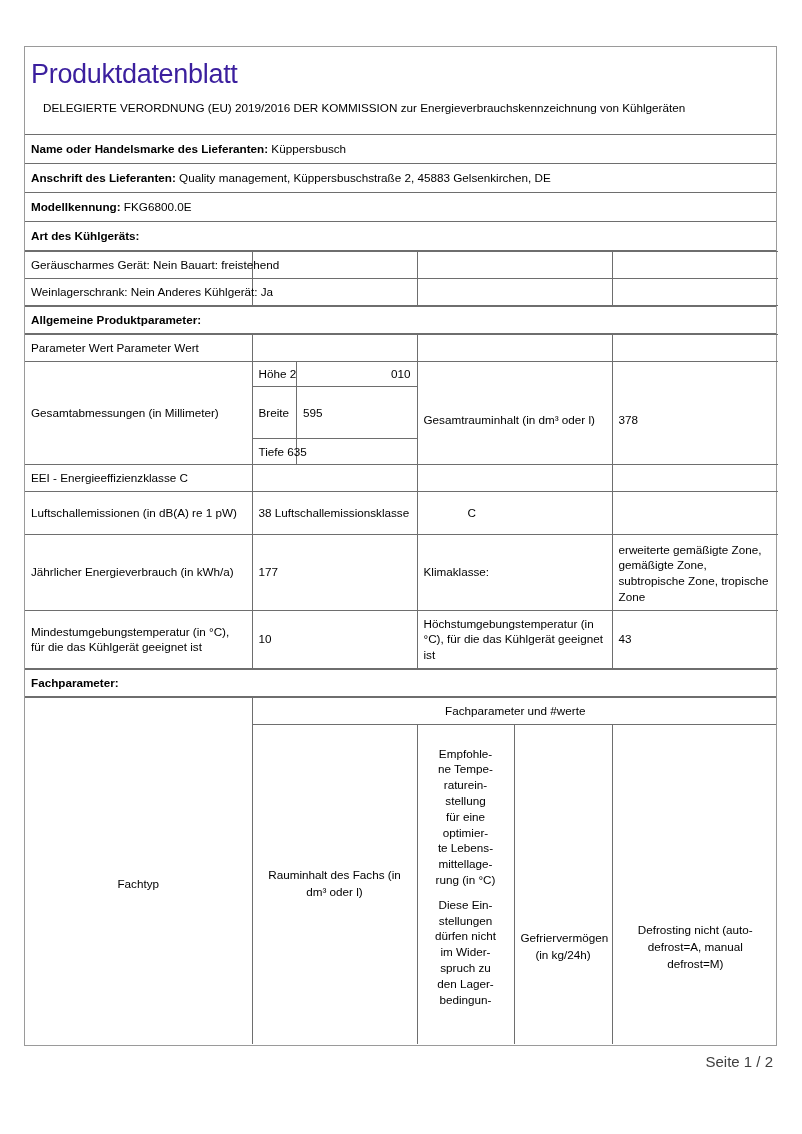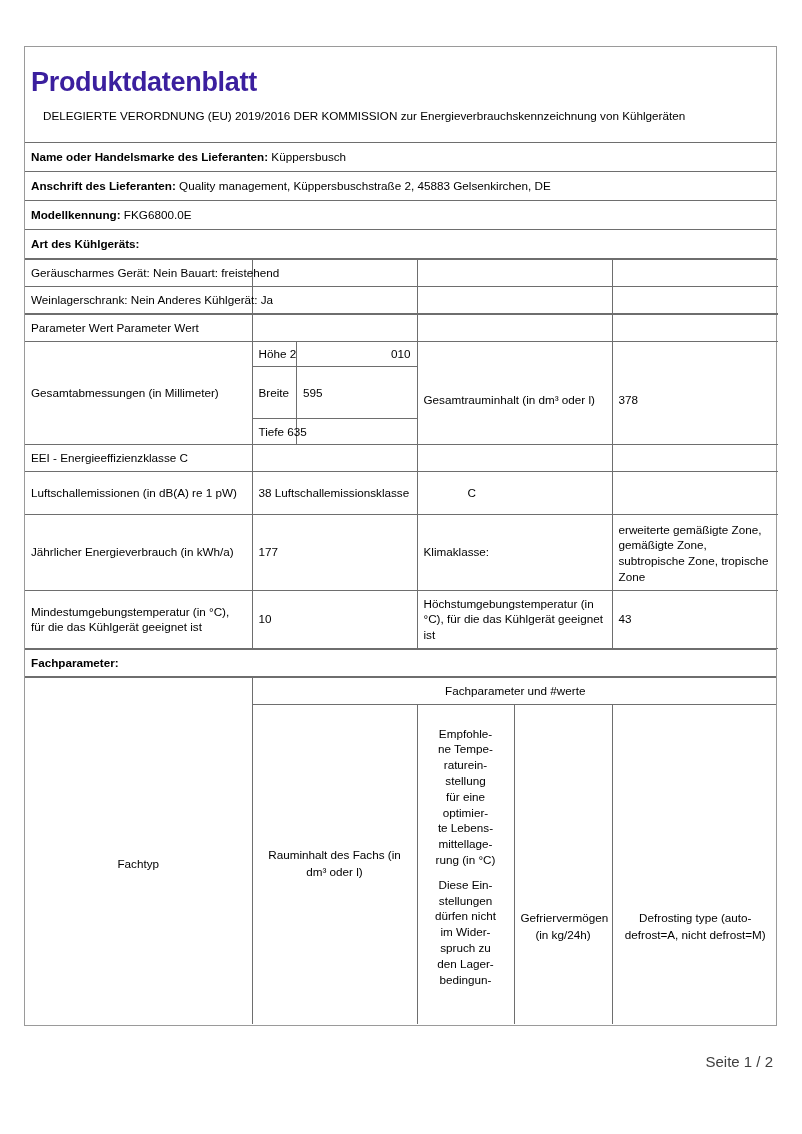--- a/index.html
+++ b/index.html
@@ -42,24 +42,24 @@
   }
   .nb-top    { border-top: none !important; text-align: right; }
   .nb-left   { border-left: none !important; }
   .nb-right  { border-right: none !important; }
   .nb-bottom { border-bottom: none !important; }
 
   
   .hdr-cell { border: none !important; padding: 12px 10px 12px 10px; }
   .title {
     font-size: 27px;
-    font-weight: bold;
+    font-weight: normal;
     color: #3B1F9E;
     letter-spacing: -0.3px;
-    margin: 16px 0 11px 0;
+    margin: 8px 0 11px 0;
     line-height: 1.05;
   }
   .subtitle {
     font-size: 11.7px;
     line-height: 1.45;
     margin: 12px;
   }
 
   .bold { font-weight: bold; }
 
@@ -162,20 +162,30 @@
     </tr>
     <tr>
       <td class="nb-left ovf" style="height:22px">Weinlagerschrank: Nein Anderes Kühlgerät: Ja</td>
       <td></td>
       <td></td>
       <td class="nb-right"></td>
     </tr>
   </tbody>
     </table>
 
+  <table class="doc">
+    <colgroup>
+        <col style="width:100%">
+      </colgroup>
+    <tbody>
+        <tr>
+      <td class="nb-left nb-right bold" style="height:27px">Allgemeine Produktparameter:</td>
+    </tr>
+  </tbody>
+    </table>
 
   <table class="doc">
     <colgroup>
       <col style="width:227px">
         <col style="width:165px">
         <col style="width:195px">
         <col style="width:166px">
     </colgroup>
 
     <tbody>
@@ -295,21 +305,21 @@
           <span>dürfen nicht</span><br>
           <span>im Wider-</span><br>
           <span>spruch zu</span><br>
           <span>den Lager-</span><br>
           <span>bedingun-</span>
         </p>
       </td>
 
       <td class="nb-bottom center vtop" style="padding-top:131px;line-height:1.45">Gefriervermögen (in kg/24h)</td>
 
-      <td class="nb-bottom nb-right center vtop" style="padding-top:131px;line-height:1.45">Defrosting type (auto-defrost=A, nicht defrost=M)</td>
+      <td class="nb-bottom nb-right center vtop" style="padding-top:131px;line-height:1.45">Defrosting nicht (auto-defrost=A, manual defrost=M)</td>
     </tr>
   </tbody>
       </table>
   </div>
 
 </div>
 
 <div class="footer">Seite 1 / 2</div>
 
 </body></html>

